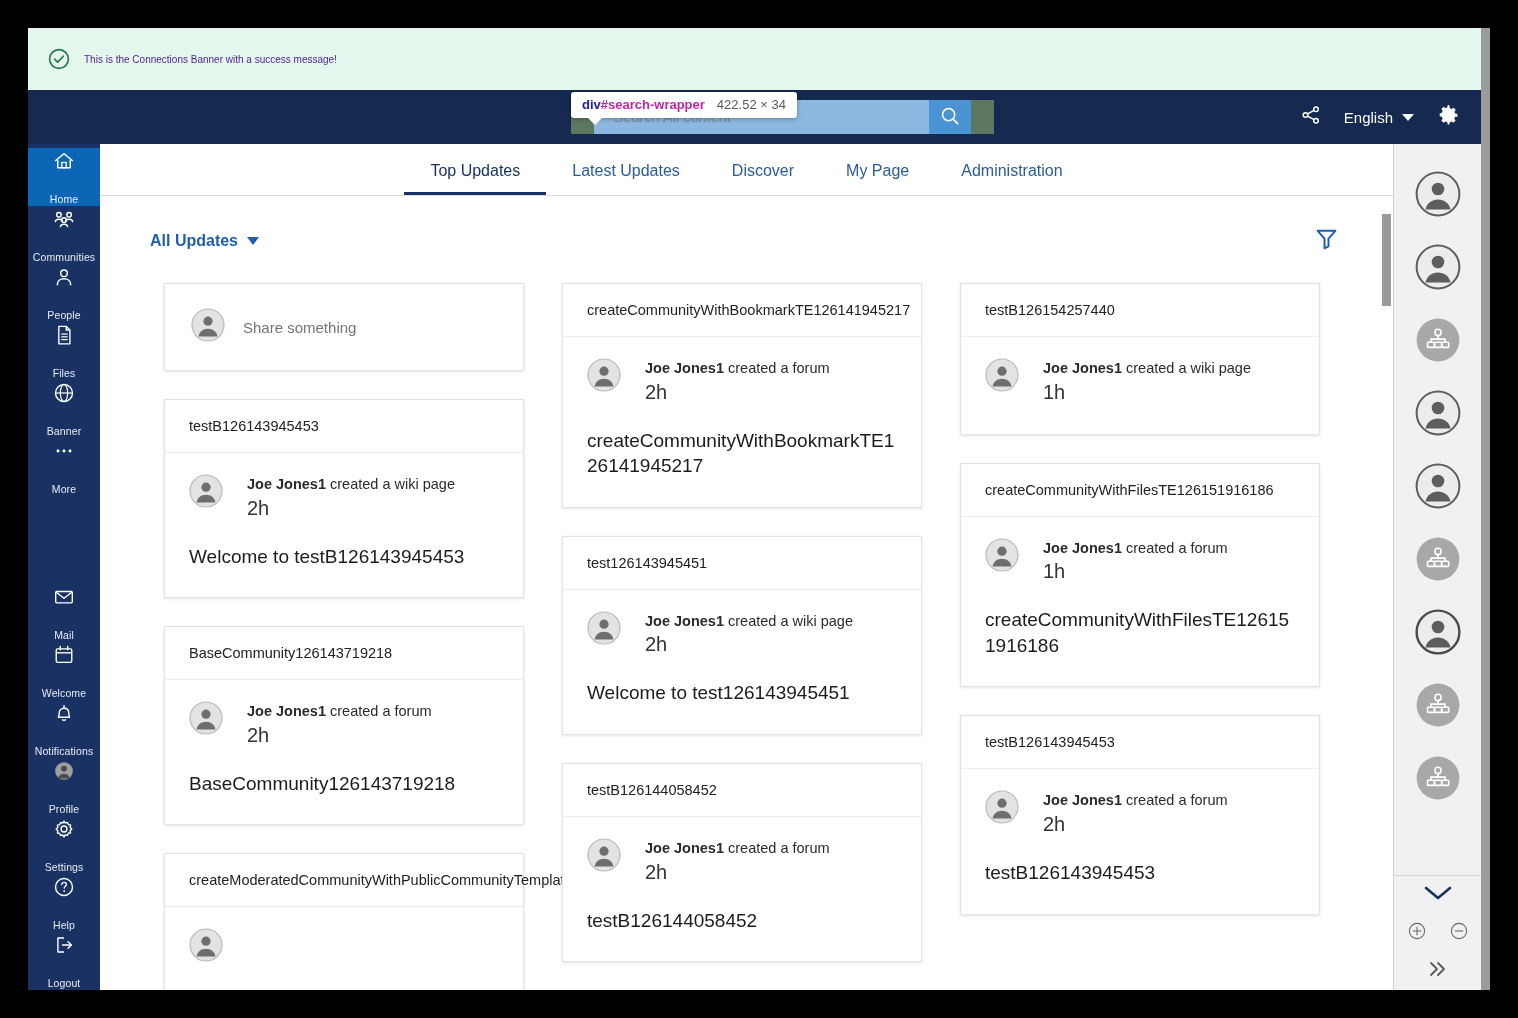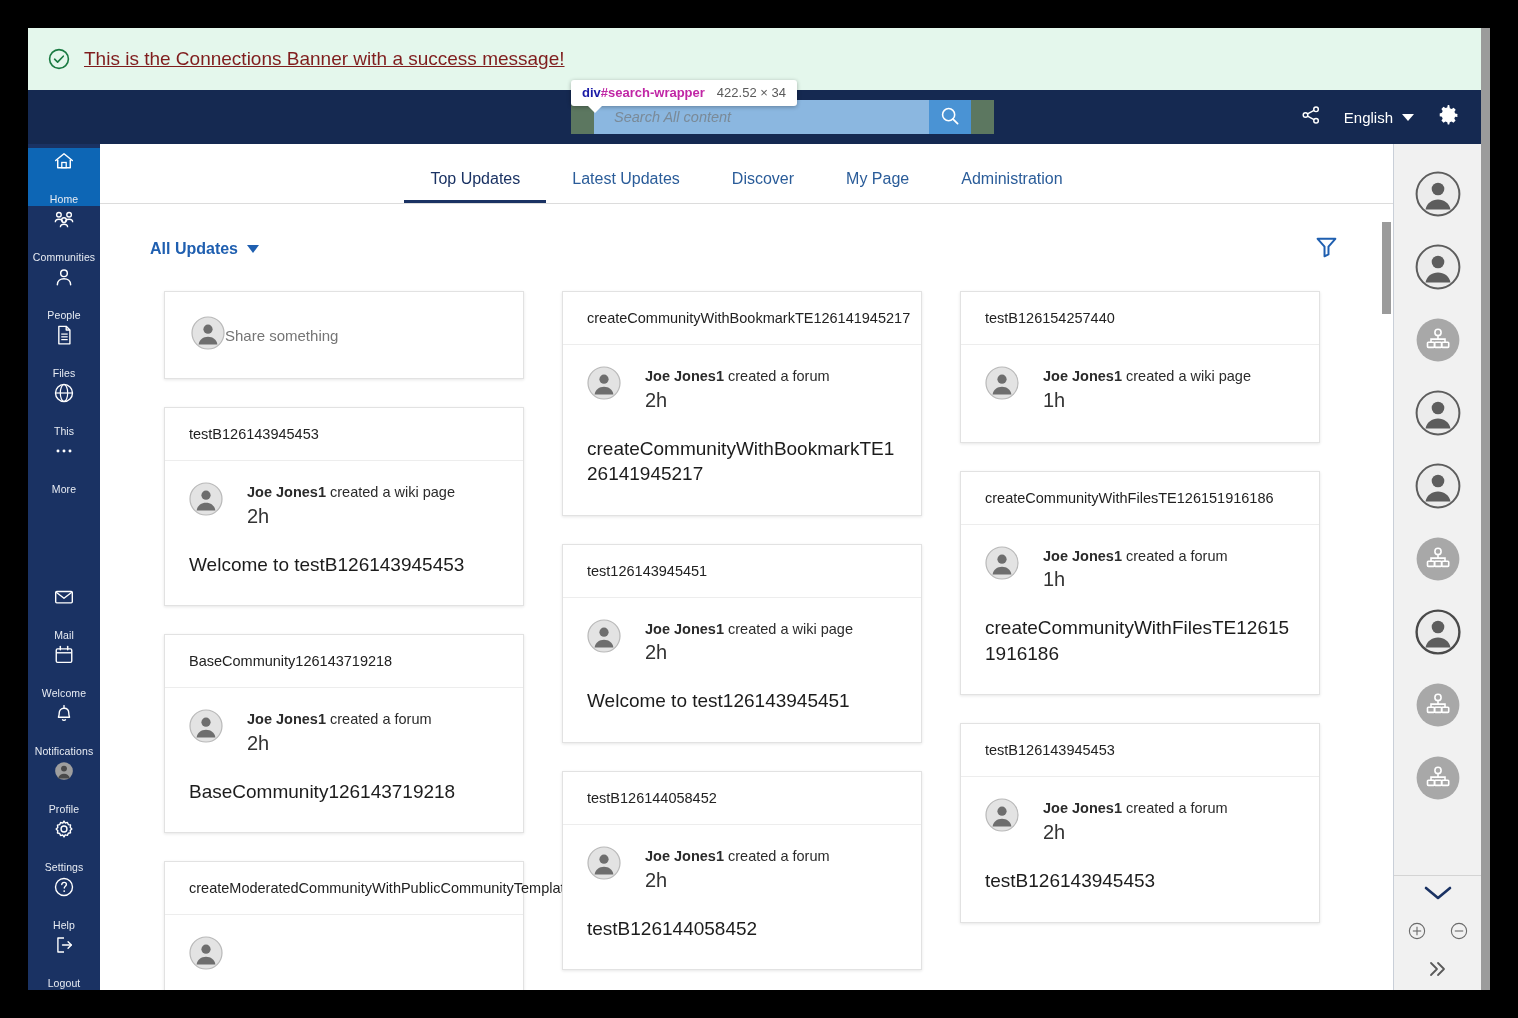--- a/index.html
+++ b/index.html
@@ -20,21 +20,21 @@
   
   .banner {
     height: 62px;
     background: #e4f7ec;
     display: flex;
     align-items: center;
     padding-left: 20px;
     gap: 14px;
   }
   .banner-icon { width: 22px; height: 22px; flex: 0 0 22px; }
-  .banner-text { font-size: 19px; color: #7f1d1d; text-decoration: underline; }
+  .banner-text { font-size: 10px; color: #4c1d95; }
 
   
   .header {
     height: 54px;
     background: #152951;
     display: flex;
     align-items: center;
     position: relative;
   }
   .brand { display: flex; align-items: center; gap: 14px; padding-left: 22px; }
@@ -132,21 +132,21 @@
 
   
   .center {
     flex: 1;
     display: flex; flex-direction: column;
     position: relative;
     background: #fff;
     min-width: 0;
   }
   .tabbar {
-    height: 60px;
+    height: 52px;
     border-bottom: 1px solid #dcdcdc;
     display: flex; align-items: flex-end; justify-content: center;
     gap: 0;
   }
   .tab {
     font-size: 16px; color: #2a5c99;
     padding: 0 26px 12px;
     cursor: pointer;
     border-bottom: 3px solid transparent;
   }
@@ -194,21 +194,21 @@
   .card-title {
     margin-top: 22px;
     font-size: 19px; color: #1c1c1c;
     line-height: 1.35;
     word-break: break-word;
   }
   .share-card {
     background: #fff; border: 1px solid #e2e2e2;
     box-shadow: 0 1px 3px rgba(0,0,0,.10);
     height: 88px;
-    display: flex; align-items: center; 
+    display: flex; align-items: center; gap: 18px;
     padding-left: 26px;
   }
   .share-text { font-size: 15px; color: #757575; }
 
   .feed-scrollbar {
     position: absolute; right: 2px; top: 18px;
     width: 9px; height: 740px;
     background: #fff;
   }
   .feed-thumb {
@@ -350,21 +350,21 @@
           <span class="nav-label">Files</span>
         </div>
         <div class="nav-item">
           <span>
             <svg viewBox="0 0 26 26" width="24" height="24">
               <circle cx="13" cy="13" r="9.2" fill="none" stroke="#fff" stroke-width="1.5"></circle>
               <ellipse cx="13" cy="13" rx="4" ry="9.2" fill="none" stroke="#fff" stroke-width="1.3"></ellipse>
               <line x1="3.8" y1="13" x2="22.2" y2="13" stroke="#fff" stroke-width="1.3"></line>
             </svg>
           </span>
-          <span class="nav-label">This</span>
+          <span class="nav-label">Banner</span>
         </div>
         <div class="nav-item">
           <span>
             <svg viewBox="0 0 26 26" width="24" height="24">
               <circle cx="6.5" cy="13" r="1.6" fill="#fff"></circle>
               <circle cx="13" cy="13" r="1.6" fill="#fff"></circle>
               <circle cx="19.5" cy="13" r="1.6" fill="#fff"></circle>
             </svg>
           </span>
           <span class="nav-label">More</span>
@@ -795,16 +795,16 @@
           </div>
         </div>
       </div>
     </div>
 
   </div>
 
   <div class="win-scroll-v"></div>
 </div>
 
-<div class="devtools-tip" style="left:571px; top:80px;gap:12px;">
+<div class="devtools-tip" style="left:571px; top:92px;gap:12px;">
   <span class="tag"><span class="t">div</span><span>#search-wrapper</span></span>
   <span class="dim">422.52 × 34</span>
 </div>
 
 </body></html>

